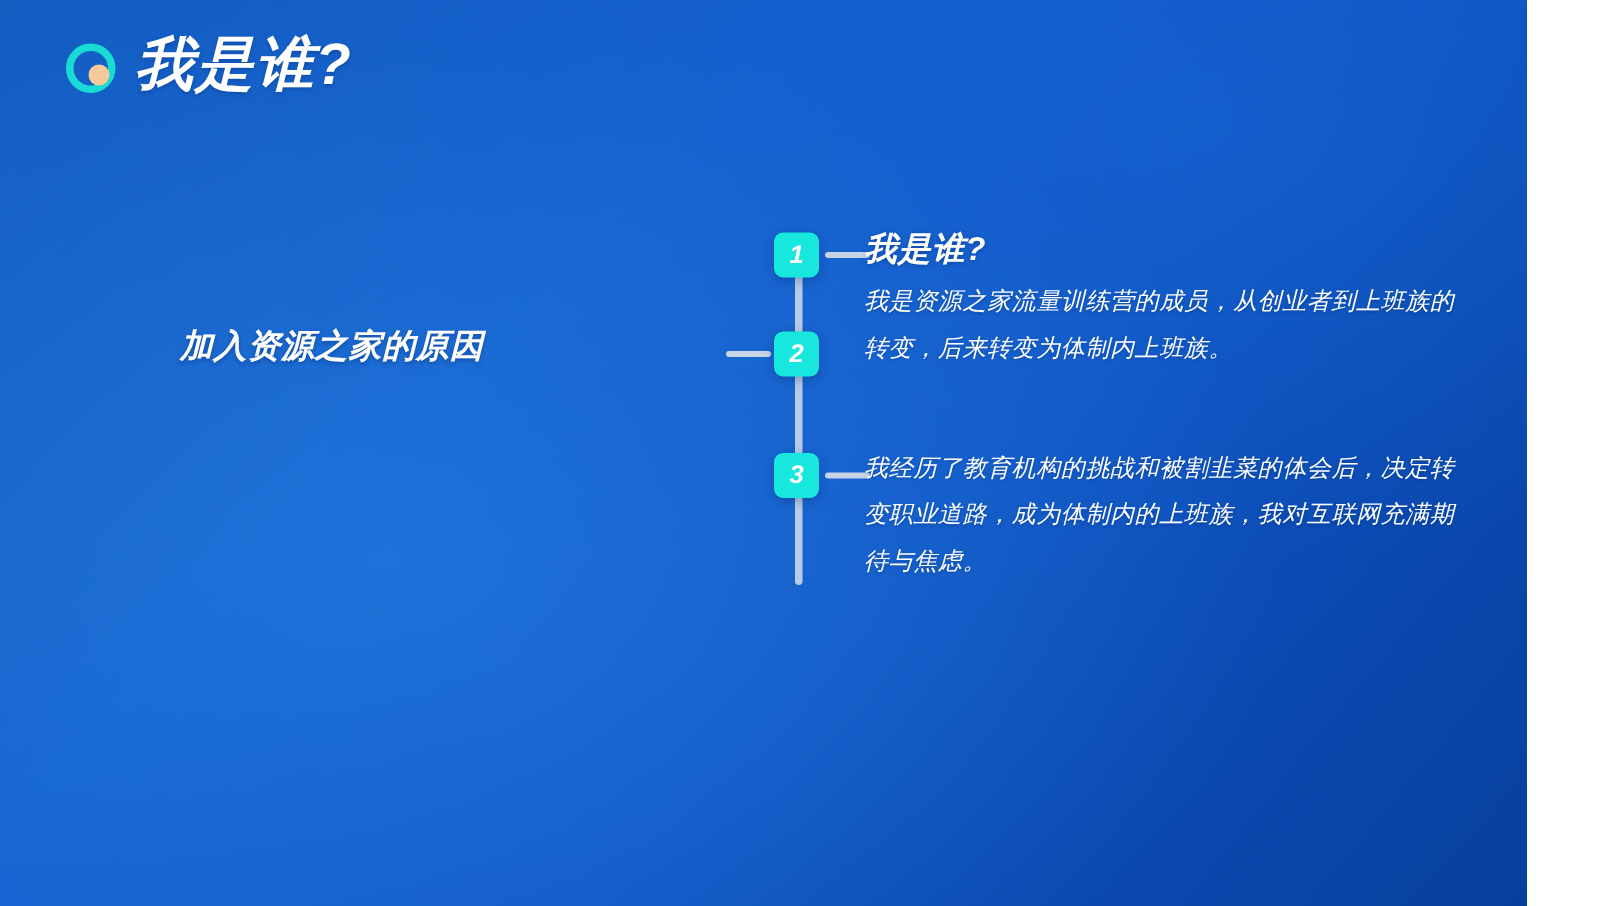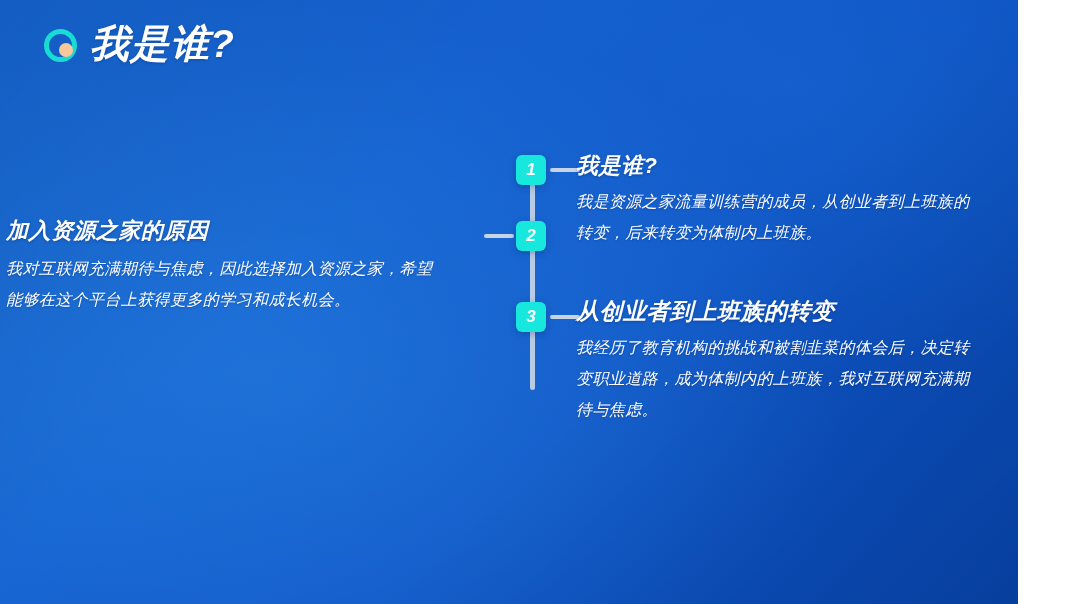--- a/index.html
+++ b/index.html
@@ -159,21 +159,21 @@
 
   
   .block-right { left: 576px; width: 400px; text-align: left; }
   .block-1 { top: 152px; }
   .block-3 { top: 297px; }
 
   
   .block-left {
     right: 582px;
     width: 430px;
-    text-align: left;
+    text-align: center;
     top: 217px;
   }
   .block-left h2 { margin-bottom: 8px; }
 
   
   .block-3 h2 { font-size: 23px; }
 </style>
 </head>
 <body>
 
@@ -199,21 +199,19 @@
     <div class="badge b3">3</div>
   </div>
 
   <div class="block block-right block-1">
     <h2>我是谁?</h2>
     <p>我是资源之家流量训练营的成员，从创业者到上班族的转变，后来转变为体制内上班族。</p>
   </div>
 
   <div class="block block-left">
     <h2>加入资源之家的原因</h2>
-    <p>我对互联网充满期待与焦虑，因此选择加入资源之家，希望能够在这个平台上获得更多的学习和成长机会。</p>
   </div>
 
   <div class="block block-right block-3">
-    <h2>从创业者到上班族的转变</h2>
     <p>我经历了教育机构的挑战和被割韭菜的体会后，决定转变职业道路，成为体制内的上班族，我对互联网充满期待与焦虑。</p>
   </div>
 
 </div>
 
 </body></html>

